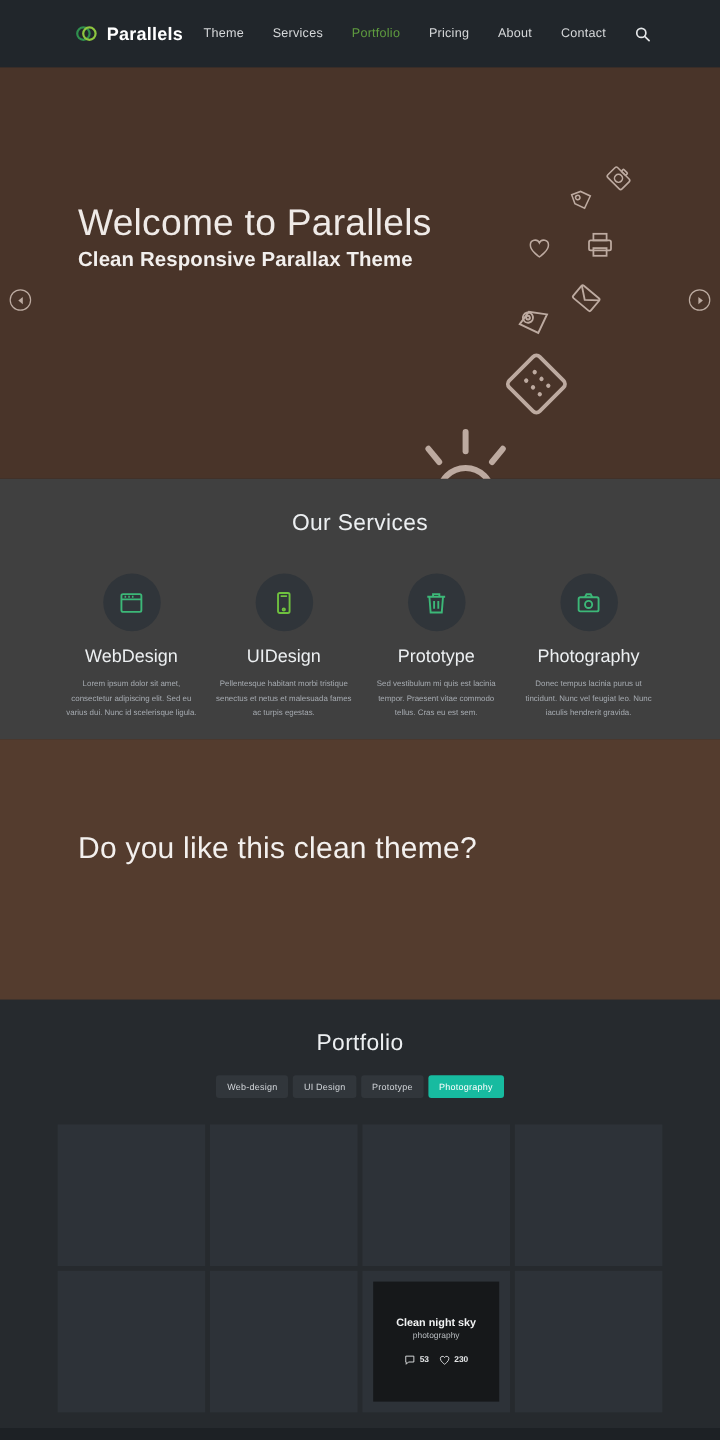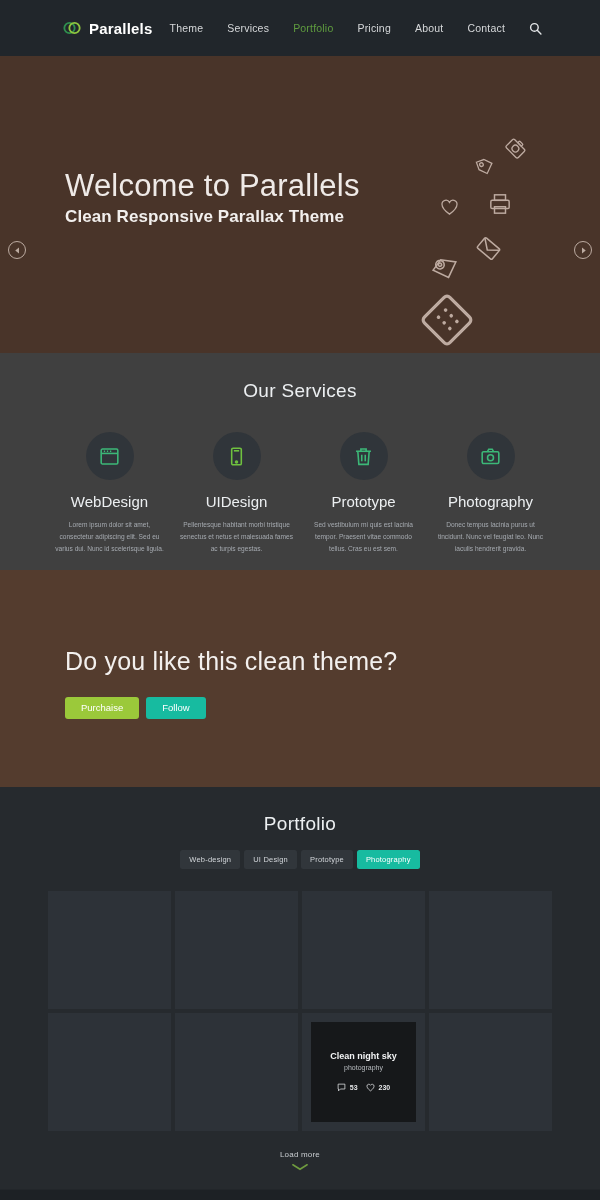--- a/index.html
+++ b/index.html
@@ -24,21 +24,21 @@
   .nav { margin-left:auto; margin-right:58px; display:flex; align-items:center; gap:24px; }
   .nav-link {
     font-size:10.5px; color:#d6d8da; text-decoration:none; letter-spacing:.2px;
     cursor:pointer;
   }
   .nav-link.active { color:#5f9c3f; }
   .search-icon { width:13px; height:13px; display:block; cursor:pointer; }
 
   
   .hero {
-    position:relative; height:297px; background:#493429; overflow:hidden;
+    position:relative; height:343px; background:#493429; overflow:hidden;
   }
   .hero-text { position:absolute; left:65px; top:112px; }
   .hero-title {
     font-size:31px; font-weight:300; color:#efeae7; letter-spacing:.2px; line-height:1.15;
   }
   .hero-sub {
     font-size:17px; font-weight:bold; color:#f2efed; margin-top:3px; letter-spacing:.1px;
   }
   .arrow-btn {
     position:absolute; top:185px; width:18px; height:18px;
@@ -259,24 +259,20 @@
         </div>
         <div class="svc-name">Photography</div>
         <div class="svc-desc">Donec tempus lacinia purus ut tincidunt. Nunc vel feugiat leo. Nunc iaculis hendrerit gravida.</div>
       </div>
 
     </div>
   </div>
 
   <div class="cta">
     <div class="cta-title">Do you like this clean theme?</div>
-    <div class="cta-btns">
-      <button class="btn btn-purchase">Purchaise</button>
-      <button class="btn btn-follow">Follow</button>
-    </div>
   </div>
 
   <div class="portfolio">
     <div class="section-title">Portfolio</div>
     <div class="filters">
       <button class="filter">Web-design</button>
       <button class="filter">UI Design</button>
       <button class="filter">Prototype</button>
       <button class="filter active">Photography</button>
     </div>

